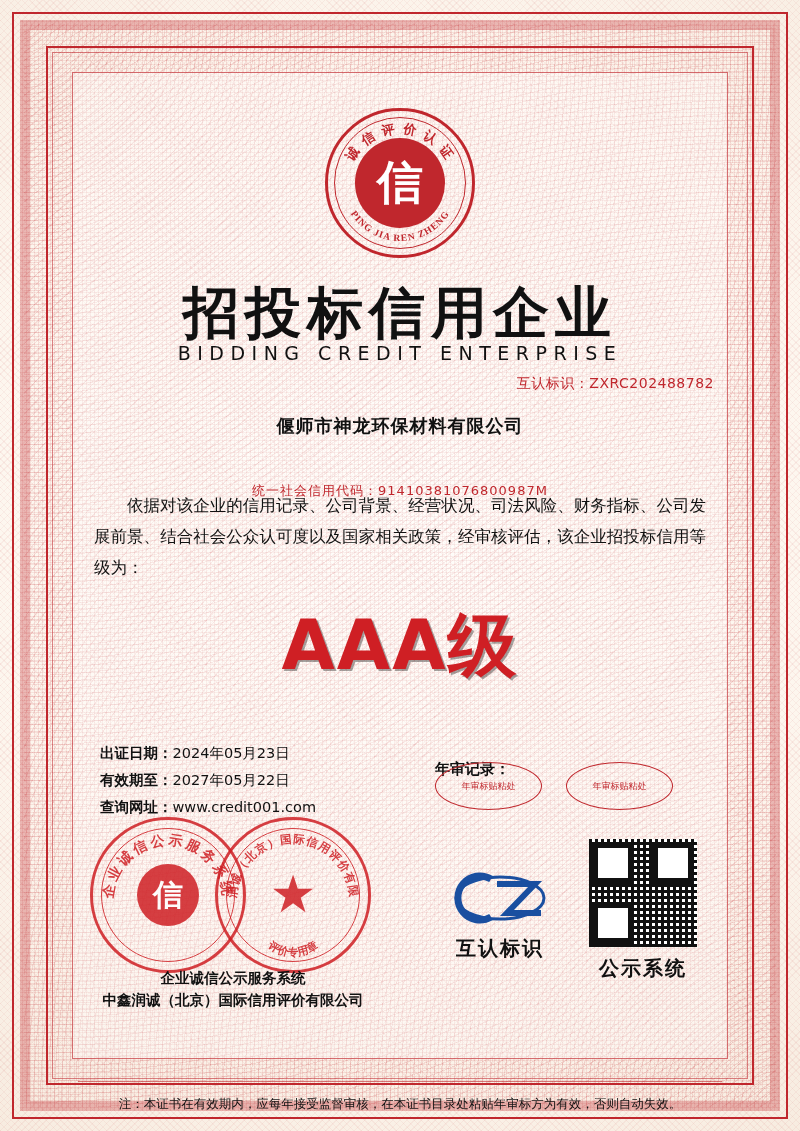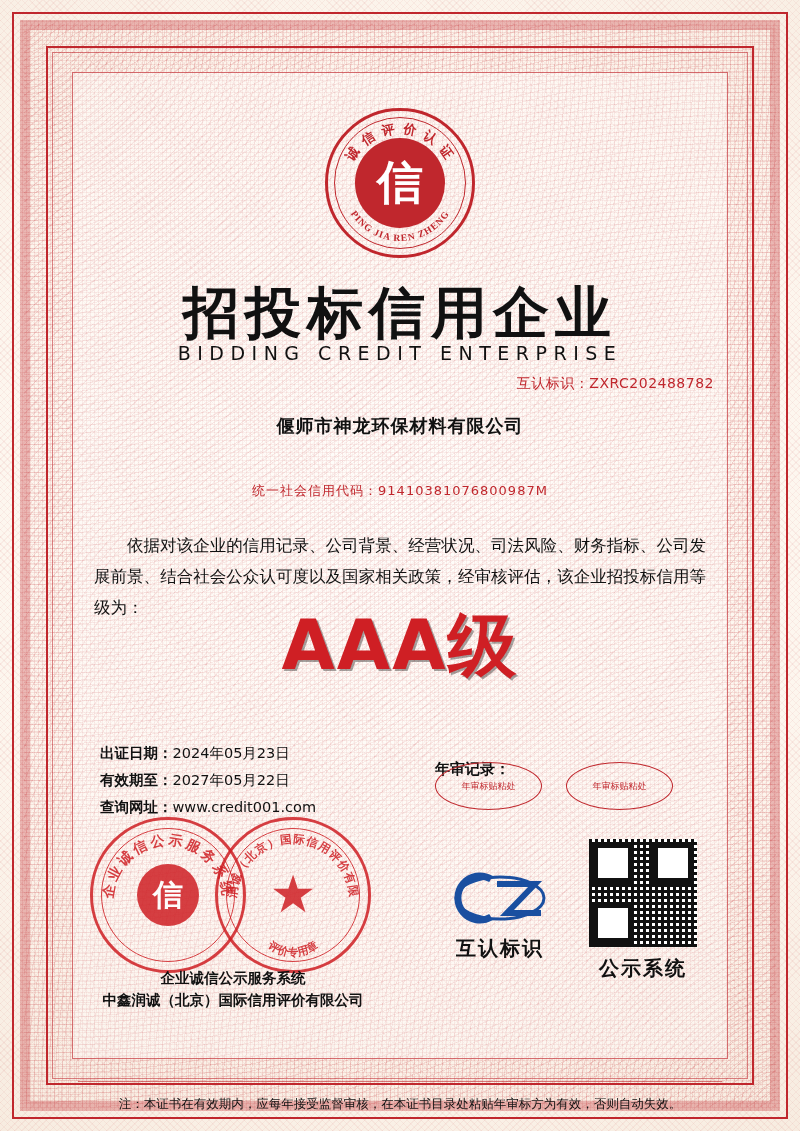--- a/index.html
+++ b/index.html
@@ -51,21 +51,21 @@
   .code-line{position:absolute;top:295px;right:6px;text-align:right;color:#c0272d;font-size:14px;
     font-family:"DejaVu Sans",sans-serif;letter-spacing:.5px;}
   .code-line .val{color:#c0272d;}
 
   .company{position:absolute;top:334px;left:0;right:0;text-align:center;font-size:18px;
     font-weight:bold;color:#111;font-family:"DejaVu Sans",sans-serif;letter-spacing:1px;}
   .usci{position:absolute;top:378px;left:0;right:0;text-align:center;font-size:13px;color:#c0272d;
     font-family:"DejaVu Sans",sans-serif;letter-spacing:1px;margin-top:24px;}
 
   .body-text{position:absolute;top:410px;left:14px;right:14px;font-size:16.5px;line-height:31px;
-    color:#111;text-align:justify;text-indent:2em;font-family:"DejaVu Sans",sans-serif;margin-top:40px;}
+    color:#111;text-align:justify;text-indent:2em;font-family:"DejaVu Sans",sans-serif;}
 
   .grade{position:absolute;top:520px;left:0;right:0;text-align:center;}
   .grade .txt{display:inline-block;font-size:69px;font-weight:bold;color:#cf1f24;
     font-family:"DejaVu Sans",sans-serif;letter-spacing:2px;
     text-shadow:2px 2px 0 rgba(0,0,0,.35);}
 
   .meta{position:absolute;top:660px;left:20px;font-size:14.5px;line-height:27px;color:#111;
     font-family:"DejaVu Sans",sans-serif;}
   .meta .row span.k{font-weight:bold;}
   .review{position:absolute;top:680px;left:355px;font-size:15px;font-weight:bold;color:#111;

